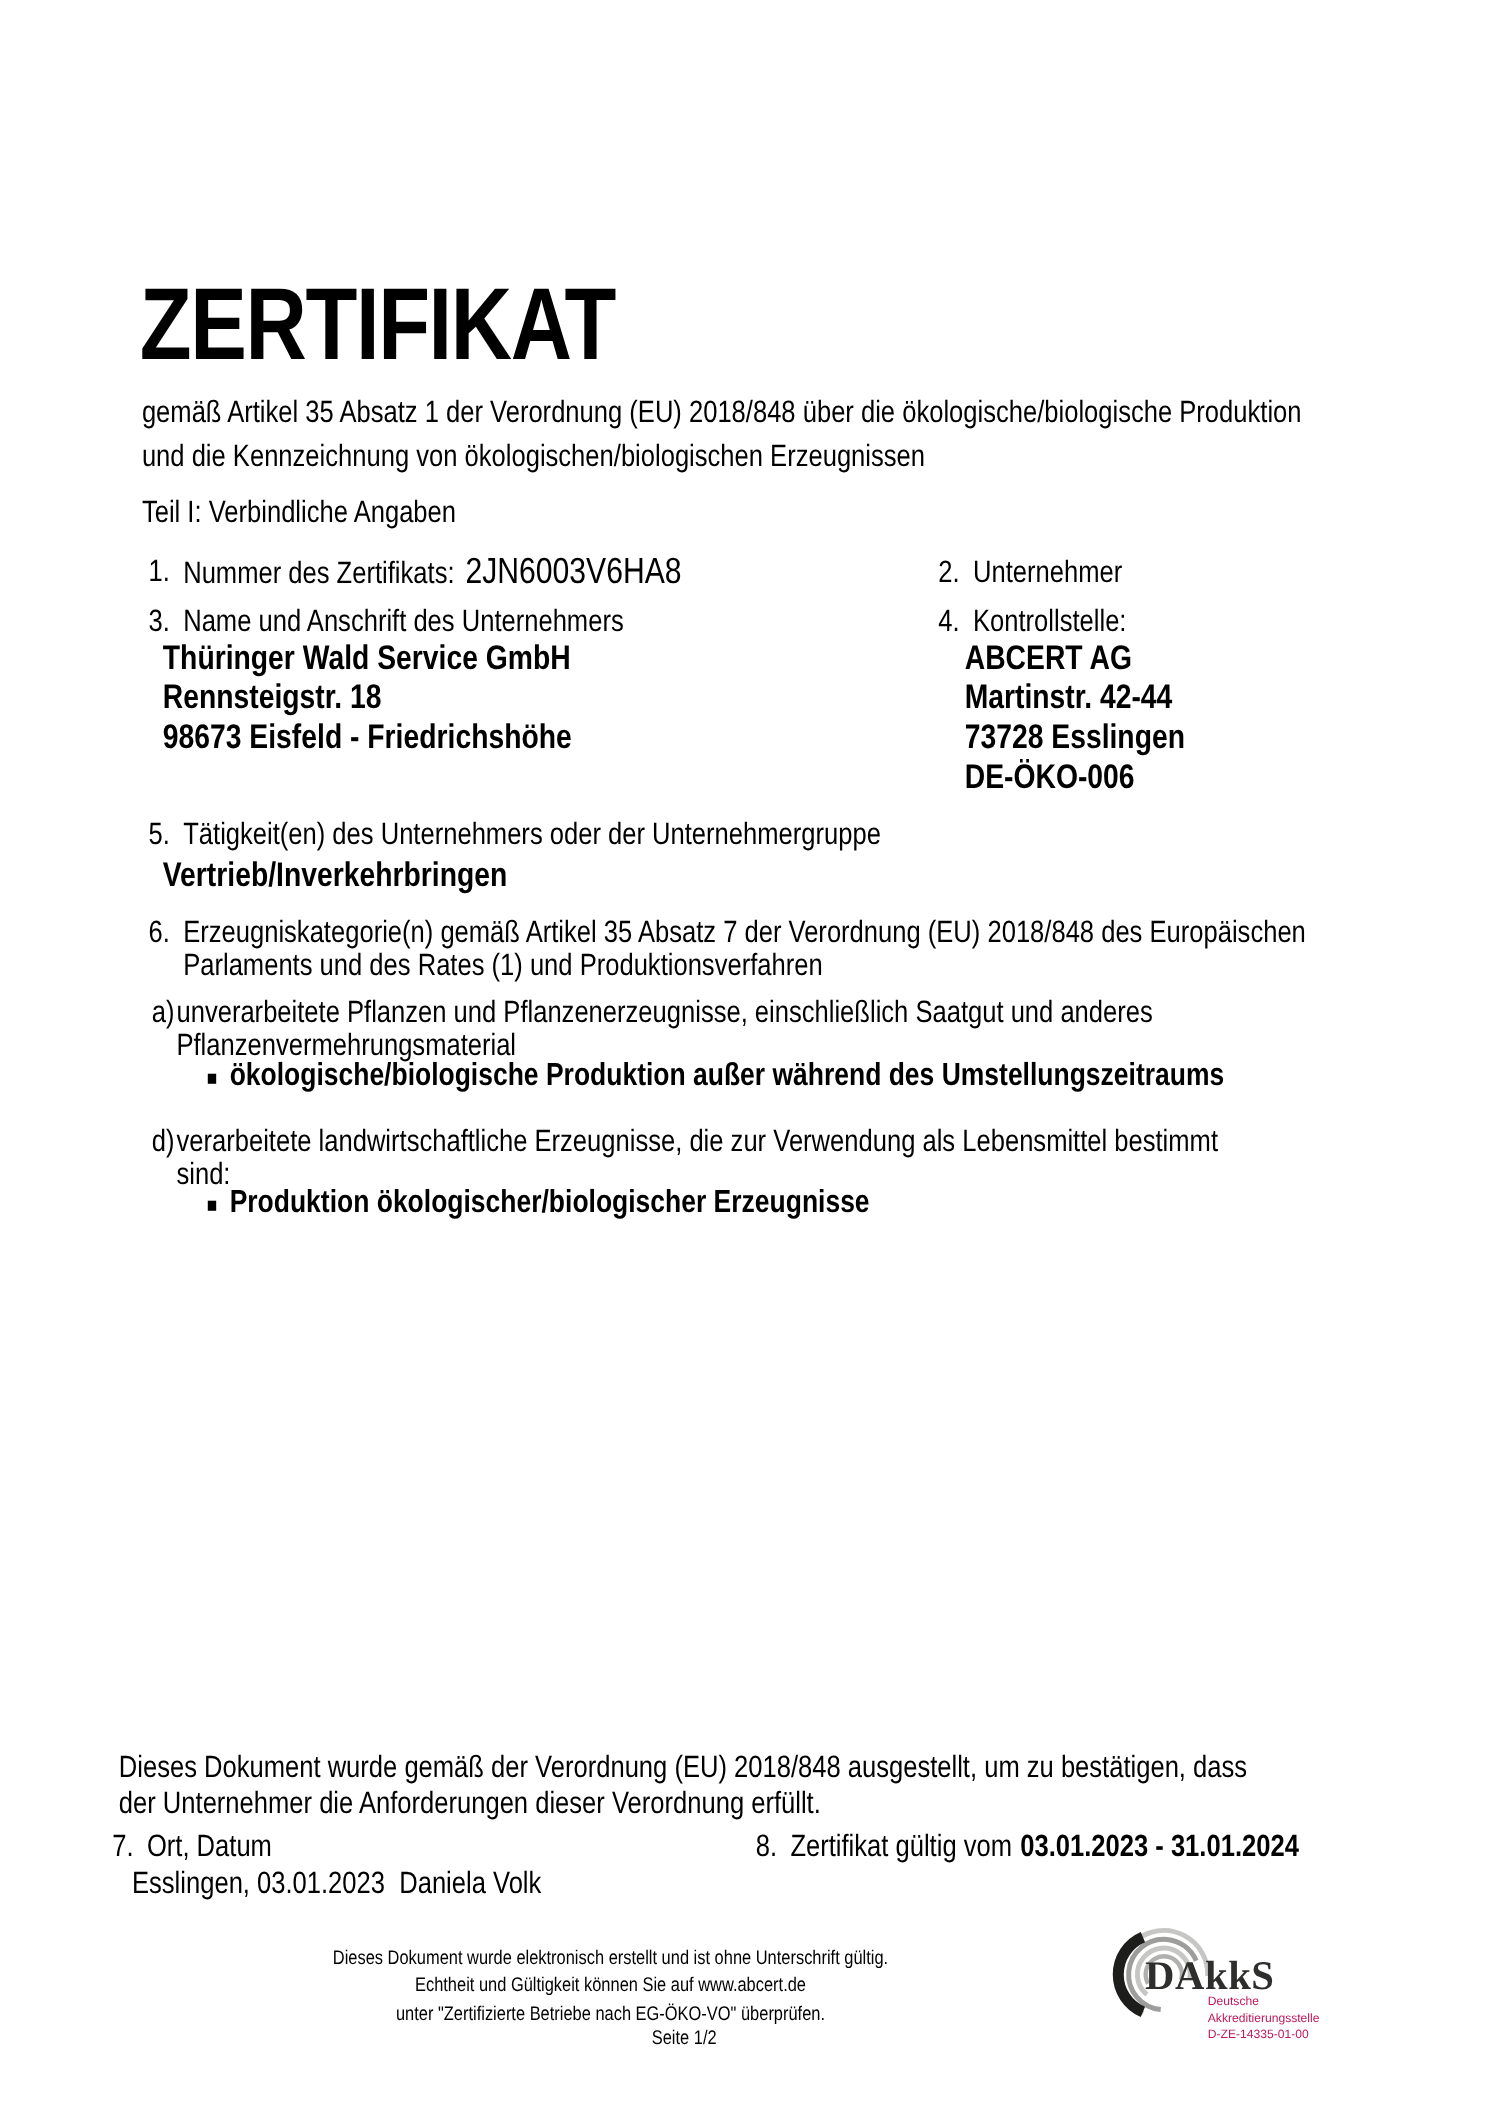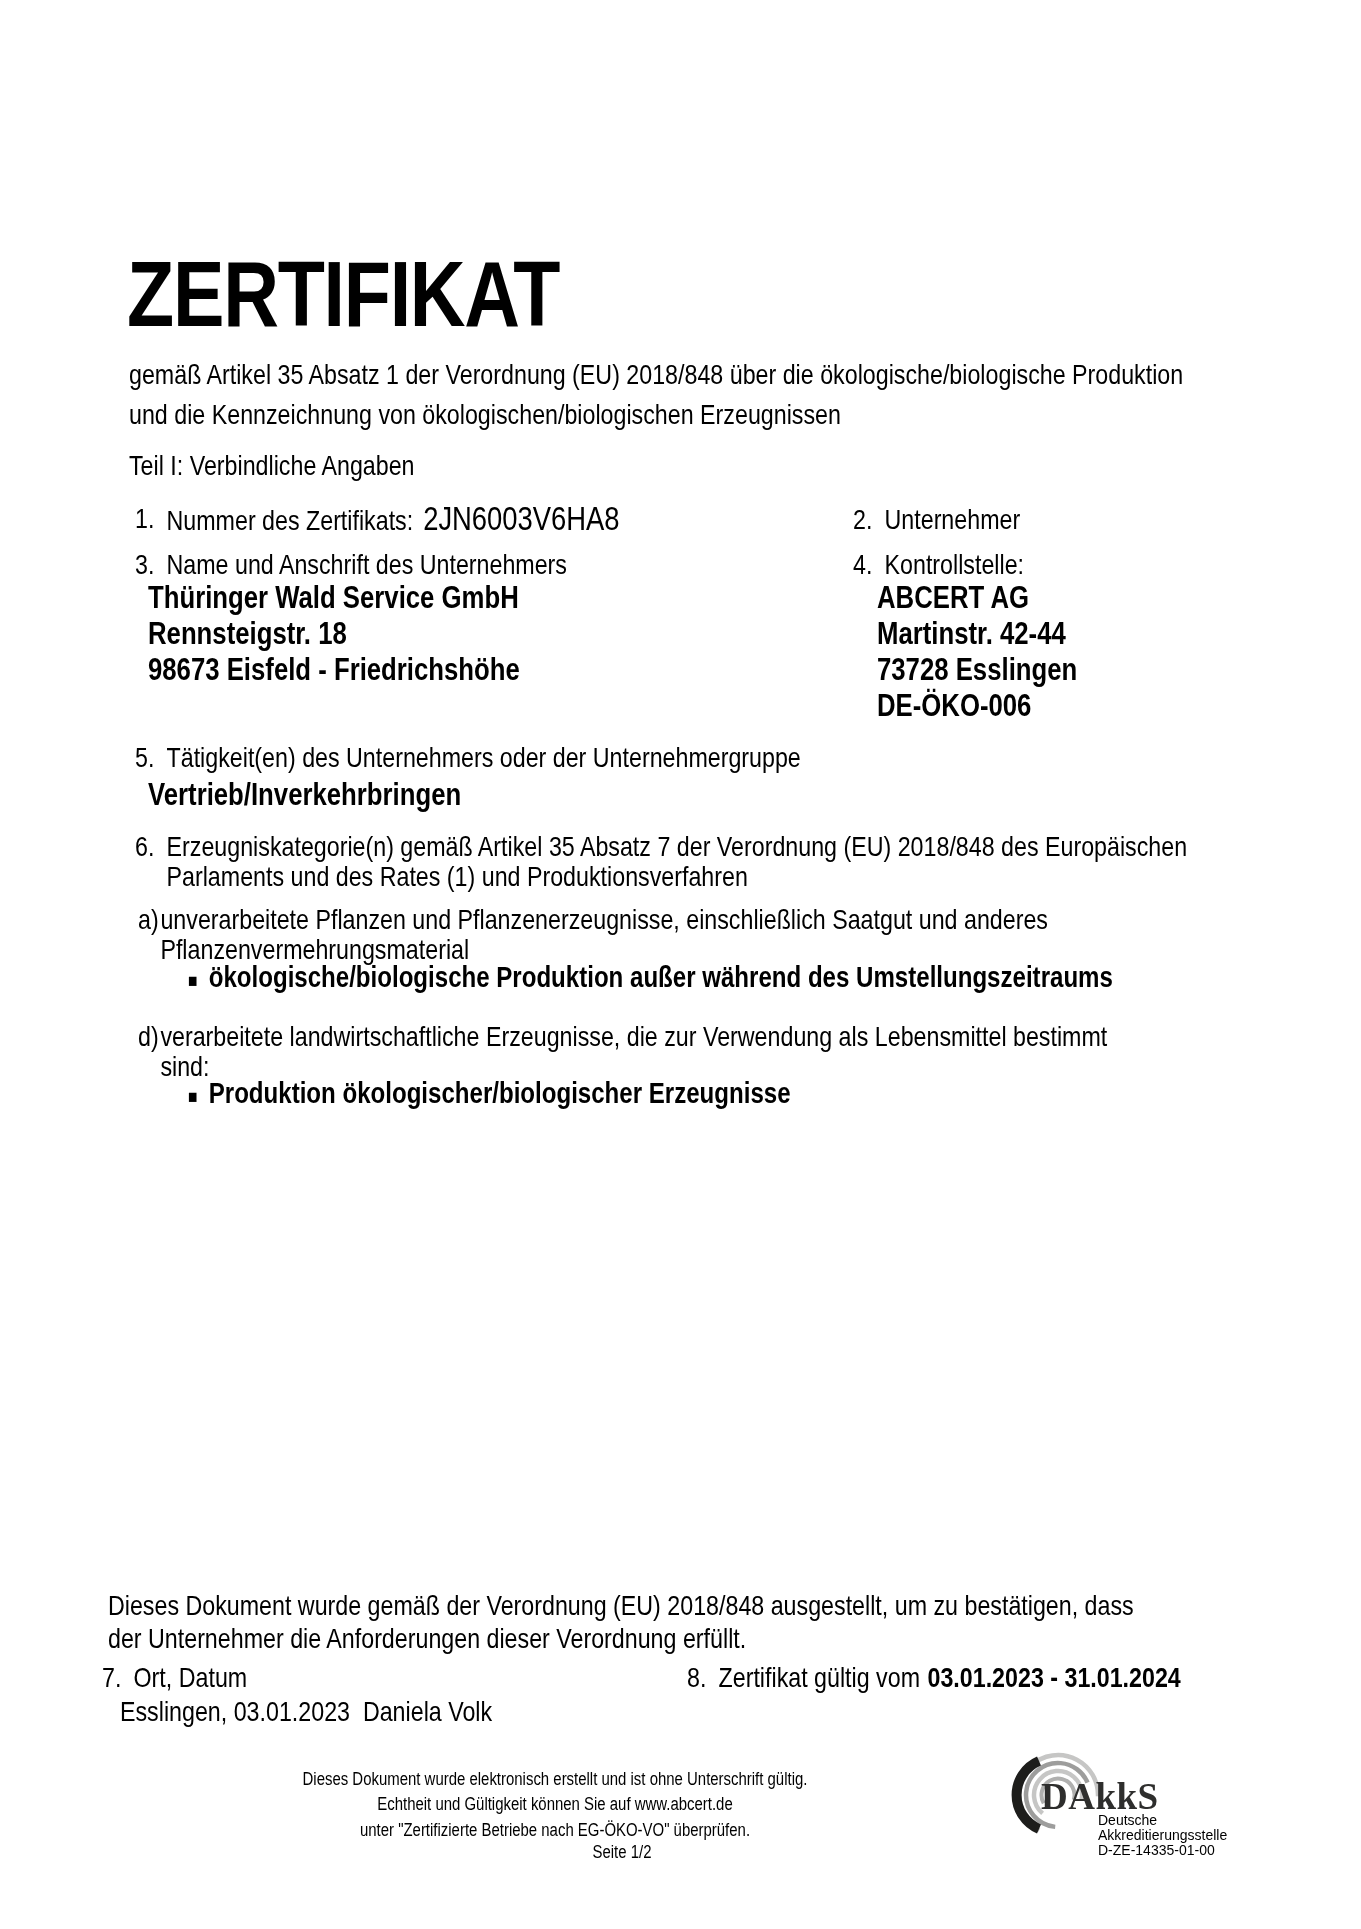--- a/index.html
+++ b/index.html
@@ -24,21 +24,21 @@
   .certnum { font-size:33px; margin-left:12px; }
   .bold31 { font-size:31px; font-weight:bold; line-height:36px; }
   .bullet-line { display:flex; font-size:29px; font-weight:bold; line-height:31px; position:absolute; width:max-content; }
   .bullet { width:25px; flex:0 0 25px; font-size:19px; padding-top:3px; }
   .statement { font-size:28px; line-height:33px; }
   .pw { white-space:pre-wrap; }
   .bv { font-weight:bold; margin-left:9px; }
   .footer-note { font-size:18px; line-height:25.3px; text-align:center; width:800px; white-space:pre-line; position:absolute; }
   .seite { font-size:18px; text-align:center; width:934px; position:absolute; }
   .dakks-name { font-family:"Liberation Serif","DejaVu Serif",serif; font-size:37px; font-weight:bold; color:#2e2e2d; letter-spacing:0.5px; line-height:1;text-align:right; }
-  .dakks-sub { font-size:14px; line-height:15.2px; color:#000000; white-space:pre-line; }
+  .dakks-sub { font-size:11px; line-height:15.2px; color:#be185d; white-space:pre-line; }
 </style>
 </head>
 <body>
 
 <div class="page">
 
   <h1 class="abs cx title" style="left:127px; top:248px;">ZERTIFIKAT</h1>
 
   <p class="abs cx subtitle" style="left:129px; top:355px;">gemäß Artikel 35 Absatz 1 der Verordnung (EU) 2018/848 über die ökologische/biologische Produktion
 und die Kennzeichnung von ökologischen/biologischen Erzeugnissen</p>

